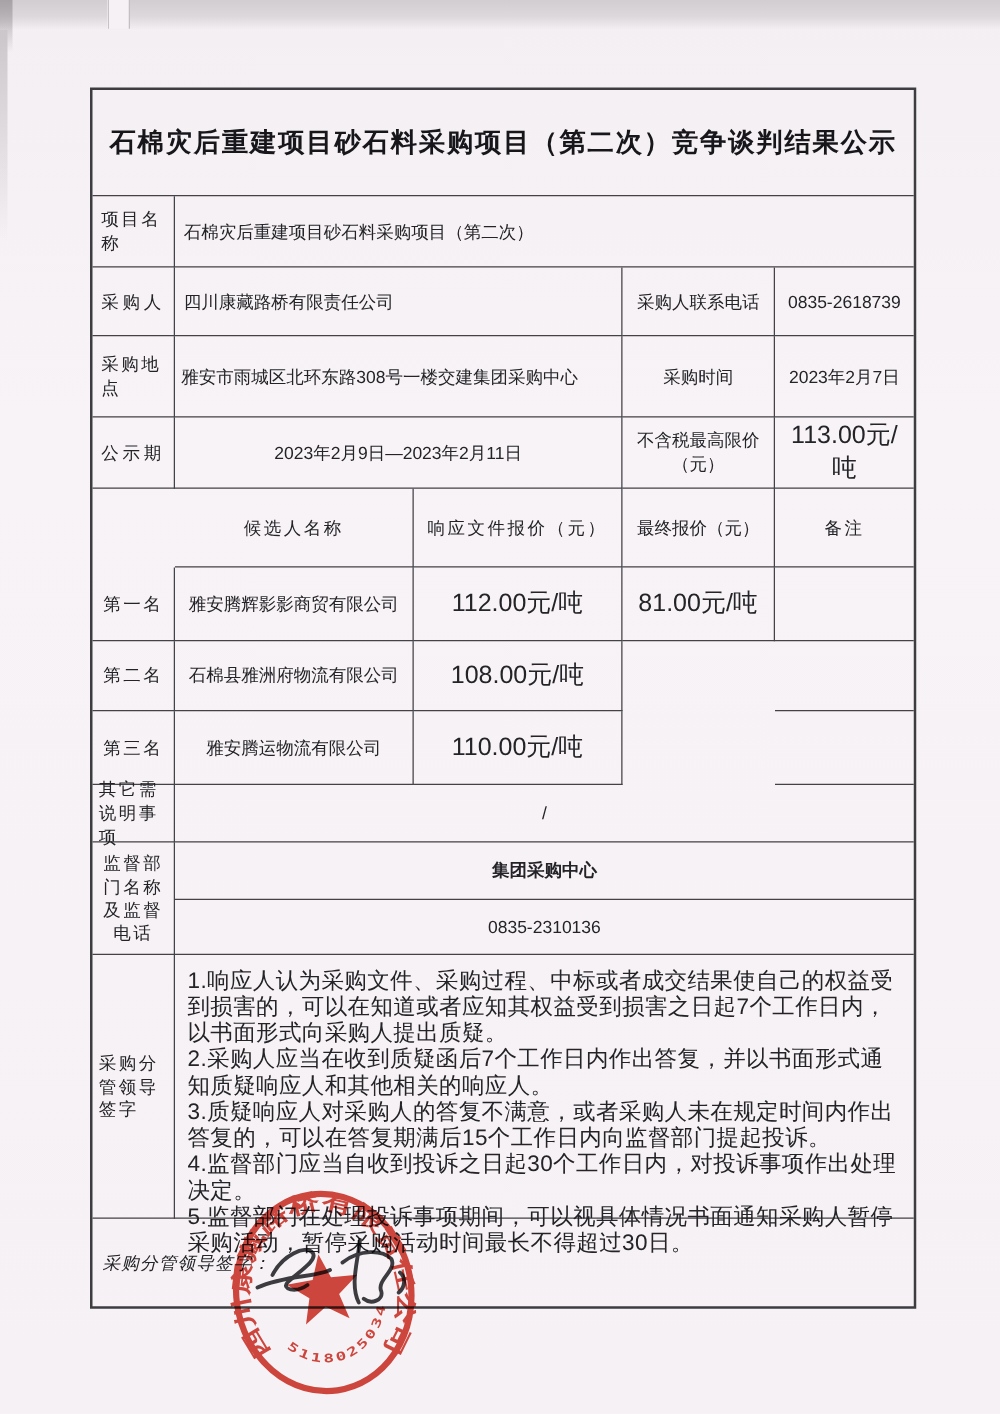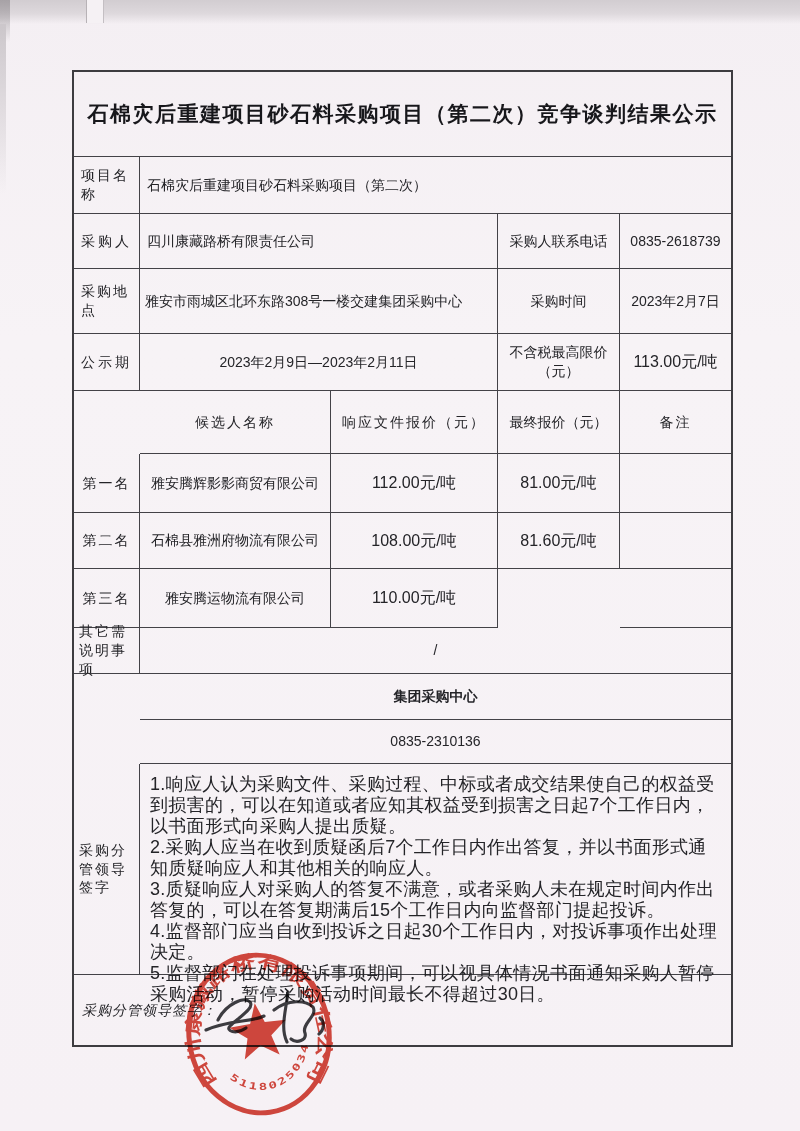--- a/index.html
+++ b/index.html
@@ -60,21 +60,21 @@
     align-items:flex-start;justify-content:flex-start;text-align:left;
     white-space:pre-line;
     padding:10px 8px 6px 10px;
     font-size:18px;line-height:21px;letter-spacing:0.3px;
   }
   .sig-row{
     grid-column:1/6;
     justify-content:flex-start;text-align:left;padding-left:8px;
     letter-spacing:1px;
   }
-  .sub{font-size:16px;}
+  .sub{font-size:20px;}
 
   
   .stamp{position:absolute;left:181px;top:948px;width:156px;height:172px;z-index:2;opacity:0.92;mix-blend-mode:multiply;}
   .handsign{position:absolute;left:200px;top:980px;width:150px;height:78px;z-index:3;mix-blend-mode:multiply;}
 </style>
 </head>
 <body>
 
 <div class="paper">
 
@@ -112,31 +112,31 @@
 
     <div class="c lbl" style="grid-row:7;grid-column:1;padding:2px 1px">第一名</div>
     <div class="c" style="grid-row:7;grid-column:2;padding:2px 2px">雅安腾辉影影商贸有限公司</div>
     <div class="c sub" style="grid-row:7;grid-column:3">112.00元/吨</div>
     <div class="c sub" style="grid-row:7;grid-column:4">81.00元/吨</div>
     <div class="c noR" style="grid-row:7;grid-column:5"></div>
 
     <div class="c lbl" style="grid-row:8;grid-column:1;padding:2px 1px">第二名</div>
     <div class="c" style="grid-row:8;grid-column:2;padding:2px 2px">石棉县雅洲府物流有限公司</div>
     <div class="c sub" style="grid-row:8;grid-column:3">108.00元/吨</div>
-    <div class="c sub" style="grid-row:8;grid-column:4">81.60元/吨</div>
     <div class="c noR" style="grid-row:8;grid-column:5"></div>
 
     <div class="c lbl" style="grid-row:9;grid-column:1;padding:2px 1px">第三名</div>
     <div class="c" style="grid-row:9;grid-column:2;padding:2px 2px">雅安腾运物流有限公司</div>
     <div class="c sub" style="grid-row:9;grid-column:3">110.00元/吨</div>
     <div class="c noR" style="grid-row:9;grid-column:5"></div>
 
     <div class="c left lbl" style="grid-row:10;grid-column:1;padding-left:5px">其它需说明事项</div>
     <div class="c noR" style="grid-row:10;grid-column:2/6">/</div>
 
+    <div class="c lbl" style="grid-row:11/13;grid-column:1;padding:2px 3px">监督部门名称及监督电话</div>
     <div class="c noR" style="grid-row:11;grid-column:2/6;font-weight:bold">集团采购中心</div>
     <div class="c noR" style="grid-row:12;grid-column:2/6">0835-2310136</div>
 
     <div class="c left lbl" style="grid-row:13;grid-column:1;padding-left:5px">采购分管领导签字</div>
     <div class="c noR notes-cell" style="grid-row:13;grid-column:2/6">1.响应人认为采购文件、采购过程、中标或者成交结果使自己的权益受到损害的，可以在知道或者应知其权益受到损害之日起7个工作日内，以书面形式向采购人提出质疑。
 2.采购人应当在收到质疑函后7个工作日内作出答复，并以书面形式通知质疑响应人和其他相关的响应人。
 3.质疑响应人对采购人的答复不满意，或者采购人未在规定时间内作出答复的，可以在答复期满后15个工作日内向监督部门提起投诉。
 4.监督部门应当自收到投诉之日起30个工作日内，对投诉事项作出处理决定。
 5.监督部门在处理投诉事项期间，可以视具体情况书面通知采购人暂停采购活动，暂停采购活动时间最长不得超过30日。</div>
 

